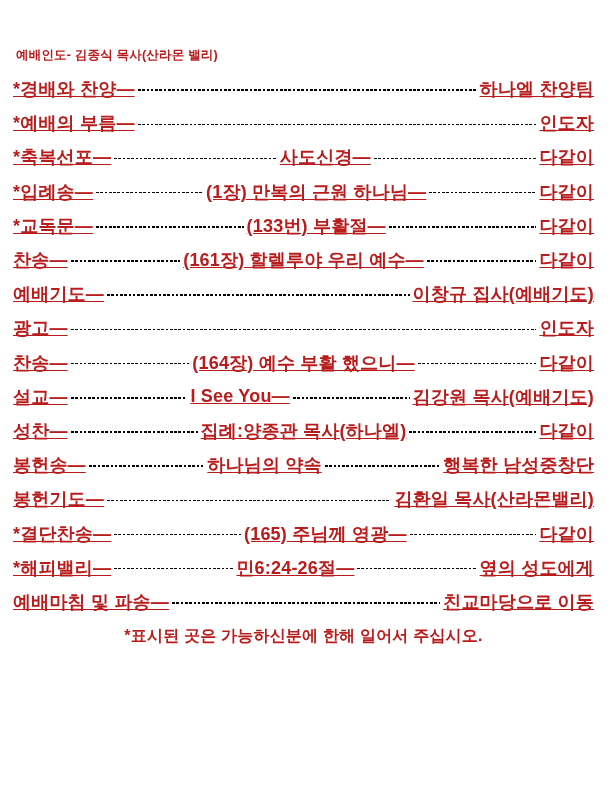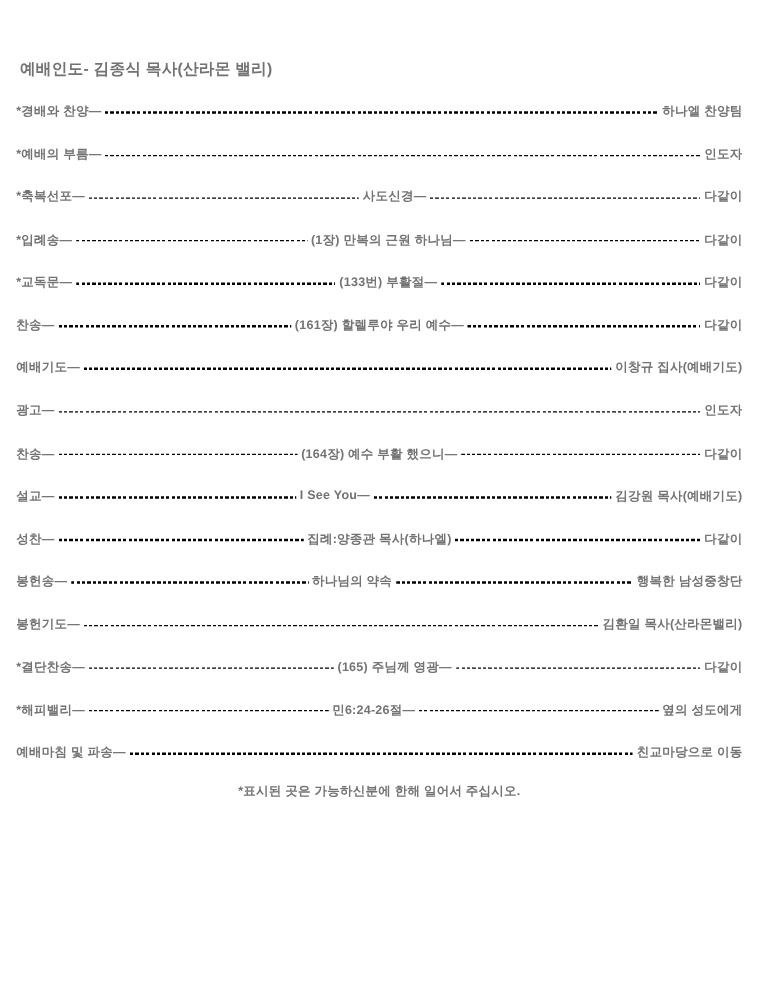--- a/index.html
+++ b/index.html
@@ -5,43 +5,44 @@
   html, body {
     margin: 0;
     padding: 0;
     background: #ffffff;
   }
   .page {
     position: relative;
     width: 612px;
     height: 792px;
     background: #ffffff;
-    color: #737373;
+    color: #b91c1c;
     font-family: "Liberation Sans", sans-serif;
     font-weight: bold;
     box-sizing: border-box;
     padding: 38px 18px 0 13px;
     overflow: hidden;
   }
   .title-row {
     height: 34px;
     display: flex;
     align-items: center;
     font-size: 12.5px;
     letter-spacing: 0.2px;
     padding-left: 3px;
     white-space: nowrap;
   }
   .row {
     height: 34.2px;
     display: flex;
     align-items: center;
-    font-size: 10px;
+    font-size: 18px;
     letter-spacing: 0.2px;
     white-space: nowrap;
+    text-decoration: underline;
   }
   .lbl, .mid, .rgt {
     flex: 0 0 auto;
     white-space: nowrap;
   }
   .leader {
     flex: 1 1 auto;
     height: 1.5px;
     margin: 0 3px;
     transform: translateY(1px);
@@ -51,21 +52,21 @@
       transparent 2.6px, transparent 4.3px
     );
     min-width: 8px;
   }
   
   .mid:empty { display: none; }
   .mid:empty + .leader { display: none; }
   .footnote {
     margin-top: 7px;
     text-align: center;
-    font-size: 10px;
+    font-size: 16px;
     letter-spacing: 0.2px;
     font-weight: bold;
   }
 </style>
 </head>
 <body>
 
 <div class="page">
 
   <div class="title-row">예배인도- 김종식 목사(산라몬 밸리)</div>

